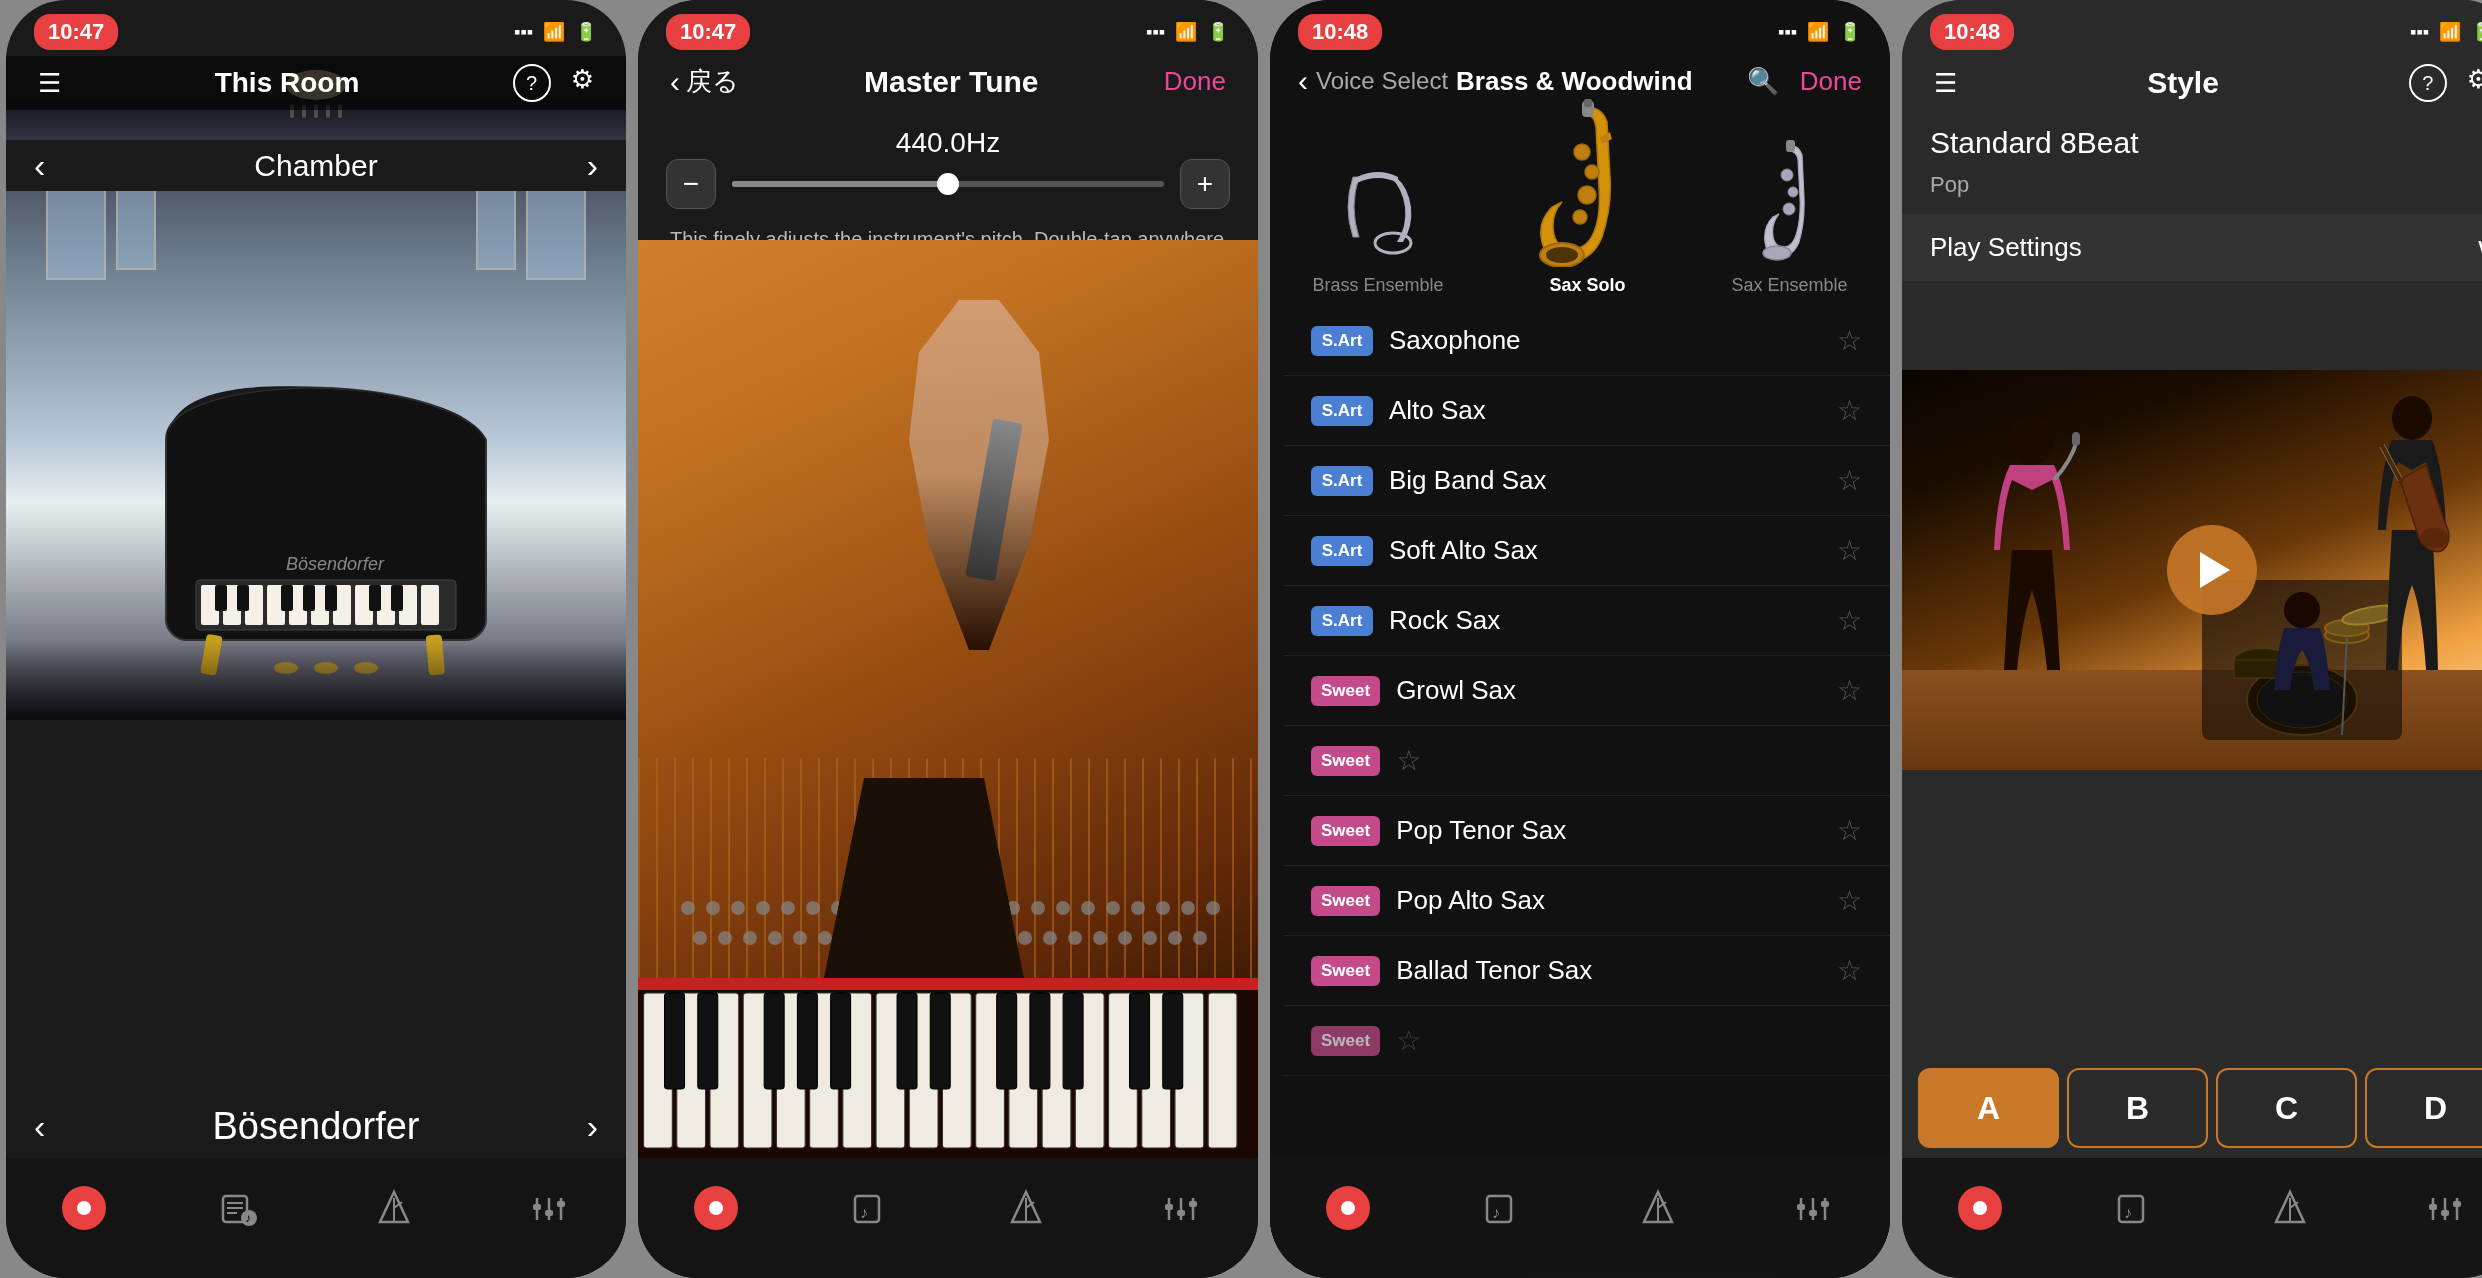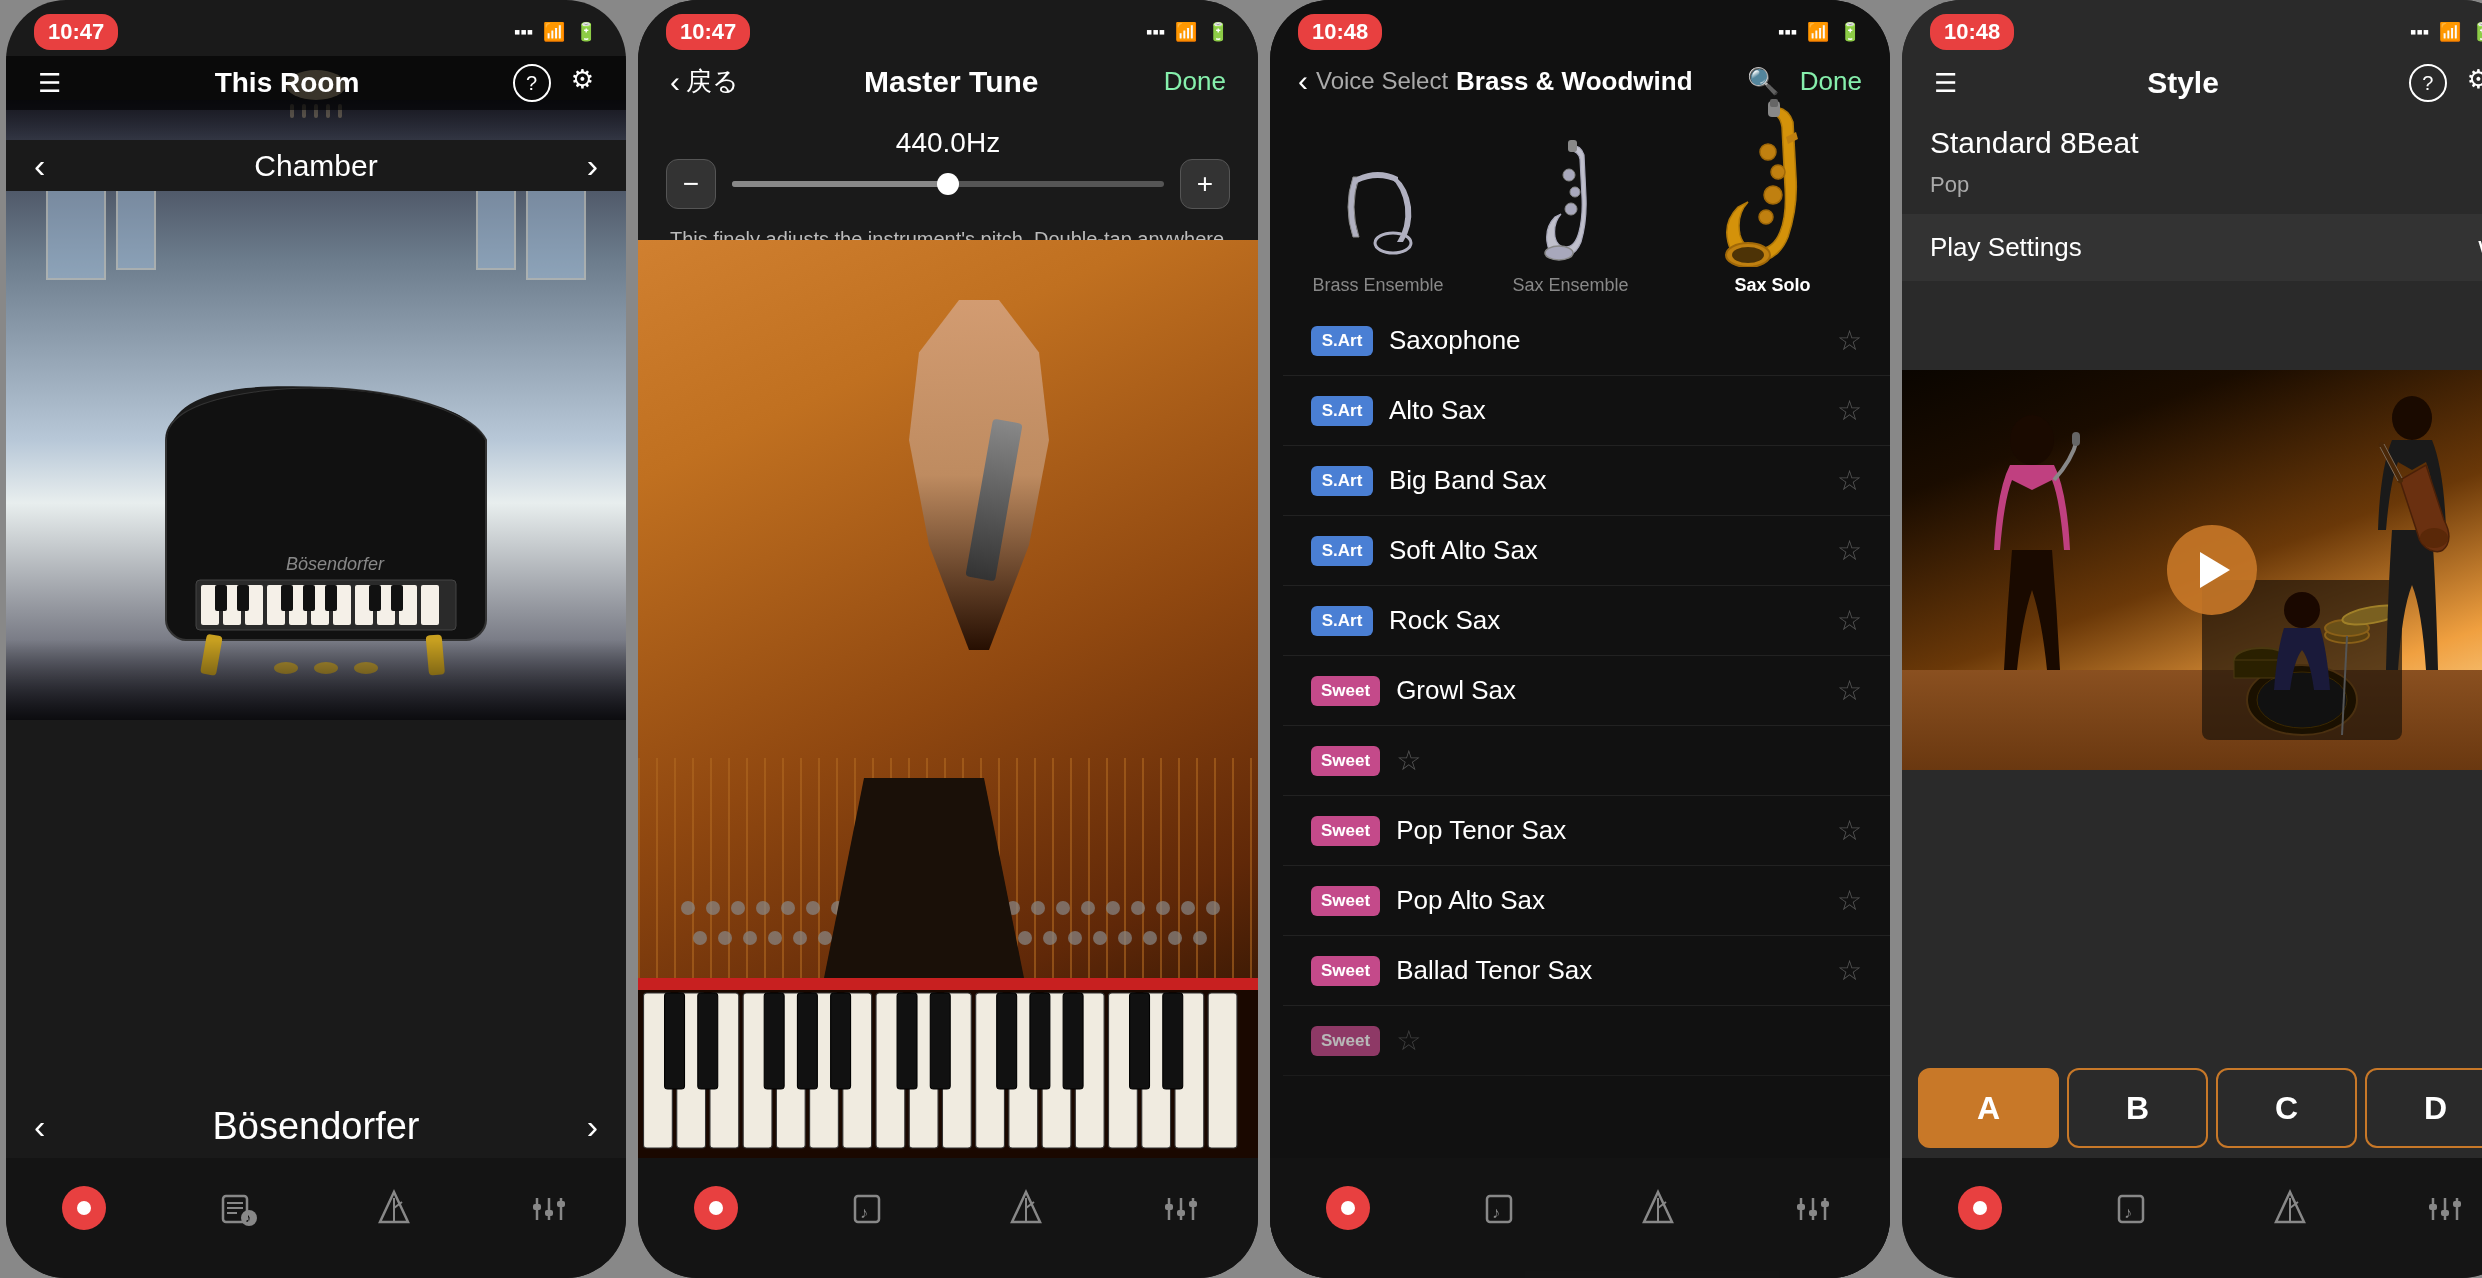--- a/index.html
+++ b/index.html
@@ -173,21 +173,21 @@
       display: flex;
       align-items: center;
       gap: 6px;
     }
     .phone2 .nav-title {
       color: #fff;
       font-size: 30px;
       font-weight: 600;
     }
     .done-btn {
-      color: #86efac;
+      color: #ec4899;
       font-size: 26px;
       cursor: pointer;
       font-weight: 500;
     }
 
     .tune-section {
       background: #1a1a1a;
       padding: 20px 28px;
     }
     .tune-hz {
@@ -939,52 +939,52 @@
           <svg width="90" height="120" viewBox="0 0 90 120">
 
             <path d="M20 90 Q10 60 20 30 L26 30 Q16 60 26 90 Z" fill="#b0b0c0" stroke="#888" stroke-width="1"></path>
             <path d="M24 30 Q45 20 65 30 L65 36 Q45 26 24 36 Z" fill="#b0b0c0"></path>
             <path d="M63 30 Q75 40 78 60 Q80 80 70 95 L64 95 Q74 80 72 60 Q69 40 57 30 Z" fill="#b0b0c0"></path>
             <ellipse cx="60" cy="96" rx="18" ry="10" fill="none" stroke="#b0b0c0" stroke-width="3"></ellipse>
           </svg>
           <span class="carousel-label">Brass Ensemble</span>
         </div>
 
+        <div class="carousel-item active">
+          <svg width="150" height="170" viewBox="0 0 150 170">
+
+            <path d="M75 10 Q90 10 95 25 L98 80 Q100 110 90 140 Q80 165 55 165 Q35 165 30 145 Q25 125 40 110 L50 105 Q38 118 42 138 Q46 152 60 152 Q75 152 82 135 Q89 118 87 90 L84 30 Q82 18 75 18 Z" fill="#d4920a" stroke="#b07808" stroke-width="1.5"></path>
+
+            <circle cx="70" cy="55" r="8" fill="#c08010" stroke="#a06808" stroke-width="1.5"></circle>
+            <circle cx="80" cy="75" r="7" fill="#c08010" stroke="#a06808" stroke-width="1.5"></circle>
+            <circle cx="75" cy="98" r="9" fill="#c08010" stroke="#a06808" stroke-width="1.5"></circle>
+            <circle cx="68" cy="120" r="7" fill="#c08010" stroke="#a06808" stroke-width="1.5"></circle>
+
+            <rect x="70" y="4" width="12" height="16" rx="4" fill="#888"></rect>
+            <rect x="72" y="2" width="8" height="8" rx="2" fill="#666"></rect>
+
+            <ellipse cx="50" cy="158" rx="22" ry="12" fill="#c08010" stroke="#a06808" stroke-width="2"></ellipse>
+            <ellipse cx="50" cy="158" rx="16" ry="8" fill="#000" opacity="0.6"></ellipse>
+
+            <path d="M88 40 L98 35 L100 42 L90 47 Z" fill="#c08010"></path>
+          </svg>
+          <span class="carousel-label" style="color:#fff;font-weight:600;">Sax Solo</span>
+        </div>
+
         <div class="carousel-item">
           <svg width="80" height="130" viewBox="0 0 80 130">
 
             <path d="M40 8 Q50 8 53 18 L55 60 Q56 85 50 105 Q44 120 30 120 Q18 120 16 105 Q14 90 24 80 L30 77 Q22 86 24 100 Q26 110 35 110 Q44 110 48 95 Q52 80 51 60 L49 22 Q47 14 40 14 Z" fill="#c0c0cc" stroke="#aaaabc" stroke-width="1.2"></path>
             <circle cx="38" cy="38" r="6" fill="#a8a8bc" stroke="#888" stroke-width="1"></circle>
             <circle cx="44" cy="55" r="5" fill="#a8a8bc" stroke="#888" stroke-width="1"></circle>
             <circle cx="40" cy="72" r="6" fill="#a8a8bc" stroke="#888" stroke-width="1"></circle>
             <rect x="37" y="3" width="9" height="12" rx="3" fill="#888"></rect>
             <ellipse cx="28" cy="116" rx="14" ry="7" fill="#a8a8bc" stroke="#888" stroke-width="1.5"></ellipse>
           </svg>
           <span class="carousel-label">Sax Ensemble</span>
-        </div>
-
-        <div class="carousel-item active">
-          <svg width="150" height="170" viewBox="0 0 150 170">
-
-            <path d="M75 10 Q90 10 95 25 L98 80 Q100 110 90 140 Q80 165 55 165 Q35 165 30 145 Q25 125 40 110 L50 105 Q38 118 42 138 Q46 152 60 152 Q75 152 82 135 Q89 118 87 90 L84 30 Q82 18 75 18 Z" fill="#d4920a" stroke="#b07808" stroke-width="1.5"></path>
-
-            <circle cx="70" cy="55" r="8" fill="#c08010" stroke="#a06808" stroke-width="1.5"></circle>
-            <circle cx="80" cy="75" r="7" fill="#c08010" stroke="#a06808" stroke-width="1.5"></circle>
-            <circle cx="75" cy="98" r="9" fill="#c08010" stroke="#a06808" stroke-width="1.5"></circle>
-            <circle cx="68" cy="120" r="7" fill="#c08010" stroke="#a06808" stroke-width="1.5"></circle>
-
-            <rect x="70" y="4" width="12" height="16" rx="4" fill="#888"></rect>
-            <rect x="72" y="2" width="8" height="8" rx="2" fill="#666"></rect>
-
-            <ellipse cx="50" cy="158" rx="22" ry="12" fill="#c08010" stroke="#a06808" stroke-width="2"></ellipse>
-            <ellipse cx="50" cy="158" rx="16" ry="8" fill="#000" opacity="0.6"></ellipse>
-
-            <path d="M88 40 L98 35 L100 42 L90 47 Z" fill="#c08010"></path>
-          </svg>
-          <span class="carousel-label" style="color:#fff;font-weight:600;">Sax Solo</span>
         </div>
       </div>
 
       <div class="voice-list">
 
         <div class="voice-item">
           <span class="voice-badge badge-sart">S.Art</span>
           <span class="voice-name">Saxophone</span>
           <span class="star-icon">☆</span>
         </div>

